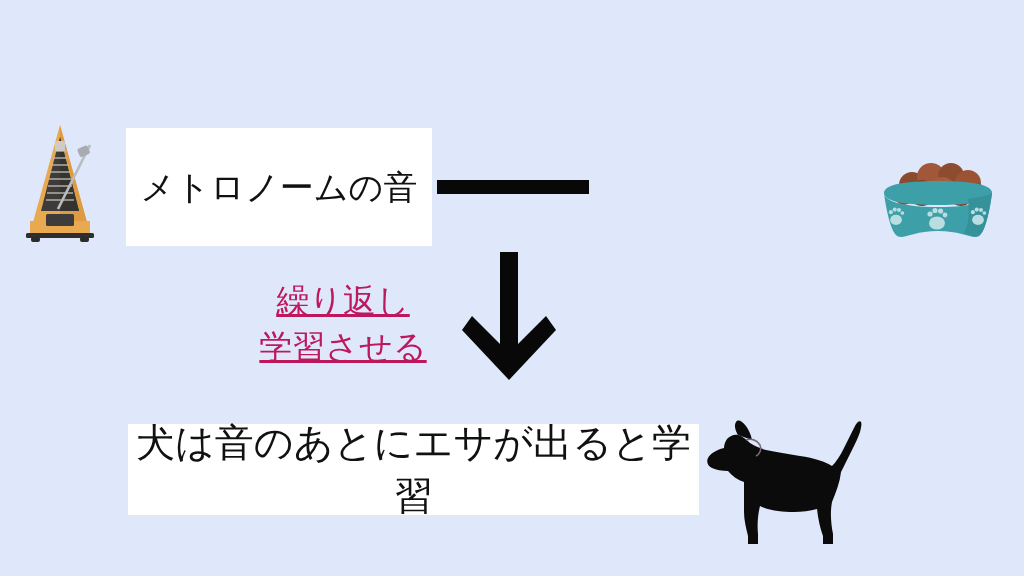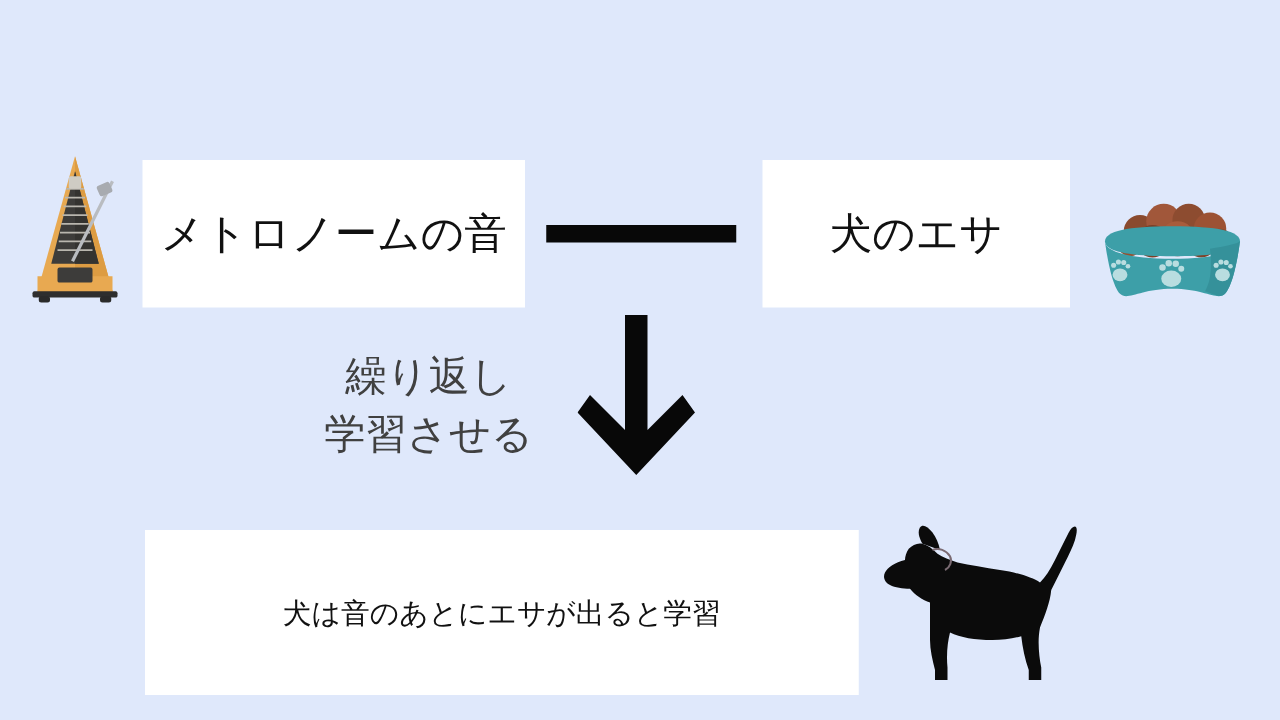--- a/index.html
+++ b/index.html
@@ -23,20 +23,21 @@
   .box {
     position: absolute;
     background: #ffffff;
     display: flex;
     align-items: center;
     justify-content: center;
     text-align: center;
     color: #111111;
     line-height: 1.25;
     box-sizing: border-box;
+    margin-left: 12px;
   }
 
   
   .caption-top {
     position: absolute;
     left: 312px;
     top: 36px;
     width: 400px;
     text-align: center;
     font-size: 33px;
@@ -75,40 +76,41 @@
 
   
   .caption-mid {
     position: absolute;
     left: 228px;
     top: 278px;
     width: 230px;
     text-align: center;
     font-size: 33px;
     line-height: 1.38;
-    color: #404040;
+    color: #be185d;
     white-space: pre-line;
+    text-decoration: underline;
   }
 
   
   .arrow-down {
     position: absolute;
     left: 462px;
     top: 252px;
     width: 94px;
     height: 136px;
   }
 
   
   .box-result {
     left: 116px;
     top: 424px;
     width: 571px;
-    height: 132px;
-    font-size: 23px;
+    height: 91px;
+    font-size: 39px;
     line-height: 1.34;
     white-space: pre-line;
     flex-direction: column;
   }
   .box-result .line1 { display: block; }
   .box-result .line2 { display: block; }
 
   
   .metronome {
     position: absolute;
@@ -176,23 +178,20 @@
       <rect x="64" y="116" width="9" height="5" rx="2" fill="#2a2a2a"></rect>
     </svg>
   </div>
 
   <div class="box box-cs">
     <span>メトロノームの音</span>
   </div>
 
   <div class="connector"></div>
 
-  <div class="box box-us">
-    <span>犬のエサ</span>
-  </div>
 
   <div class="dog-bowl">
     <svg viewBox="0 0 140 96" width="140" height="96" xmlns="http://www.w3.org/2000/svg">
 
       <g>
         <circle cx="44" cy="30" r="13" fill="#8a4a2e"></circle>
         <circle cx="63" cy="22" r="14" fill="#a1573a"></circle>
         <circle cx="83" cy="21" r="13" fill="#8d4c30"></circle>
         <circle cx="100" cy="28" r="13" fill="#9c5234"></circle>
         <circle cx="54" cy="38" r="13" fill="#7b4027"></circle>

